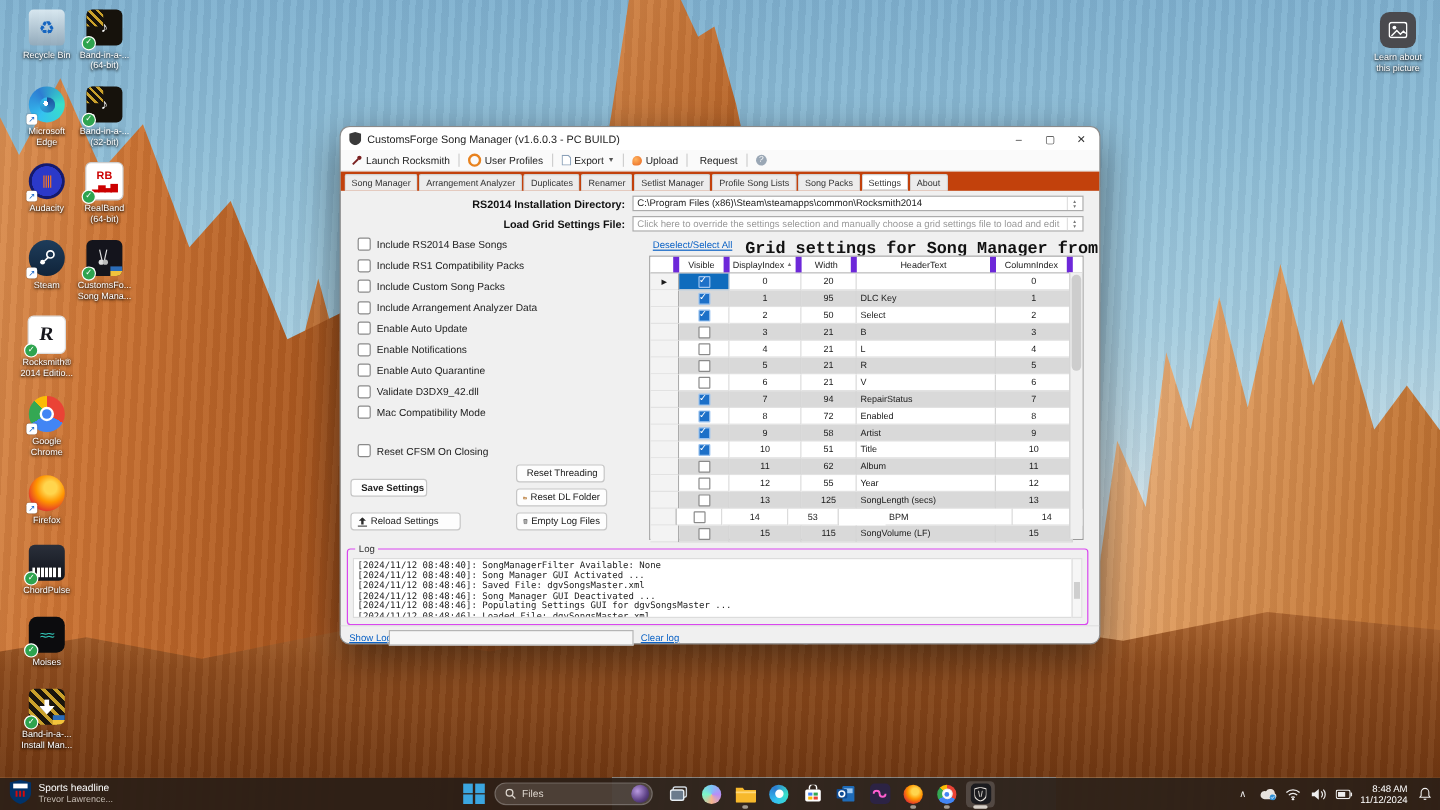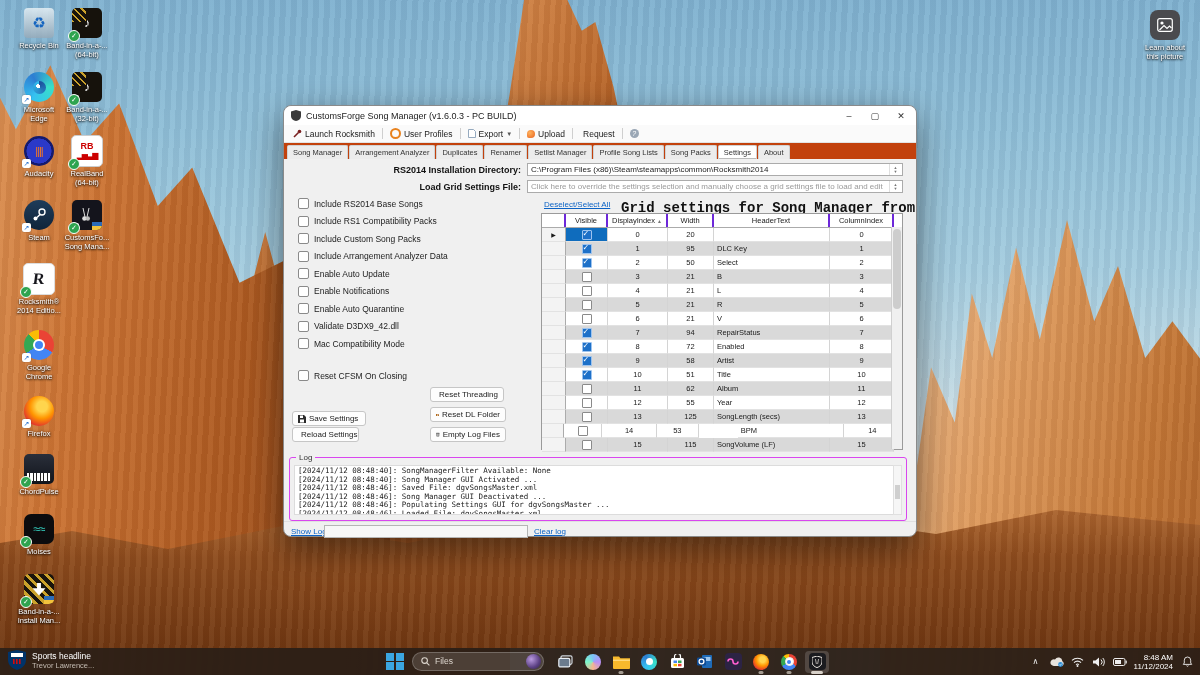--- a/index.html
+++ b/index.html
@@ -50,21 +50,21 @@
   .tbox .spin{position:absolute;right:1px;top:0;bottom:0;width:11px;border-left:1px solid #e0e0e0;display:flex;flex-direction:column;align-items:center;justify-content:center;font-size:4px;color:#777;line-height:4px;}
   .tbox.ph{color:#9a9a9a;}
   .cbrow{position:absolute;left:14px;display:flex;align-items:center;gap:5px;font-size:8.5px;color:#222;}
   .cb{width:9px;height:9px;background:#fff;border:1px solid #8a8a8a;border-radius:2px;flex:0 0 auto;position:relative;}
   .btn{position:absolute;height:15px;border:1px solid #c6c6c6;border-radius:3px;background:#fdfdfd;font-size:8px;display:flex;align-items:center;gap:3px;padding:0 5px;color:#222;box-sizing:border-box;white-space:nowrap;}
   .blink{position:absolute;color:#0b62c5;text-decoration:underline;font-size:8px;}
   .gtitle{position:absolute;font-weight:bold;font-size:14px;color:#111;font-family:Liberation Mono, monospace;}
   
   #grid{position:absolute;left:257px;top:54px;width:362px;height:237px;background:#fff;border:1px solid #9a9a9a;box-sizing:border-box;}
   .ghead{display:flex;height:13px;border-bottom:1px solid #ababab;background:#fff;}
-  .gh{font-size:7.5px;color:#222;display:flex;align-items:center;justify-content:center;border-right:2px solid #6d28d9;box-sizing:border-box;gap:2px;}
+  .gh{font-size:7.5px;color:#222;display:flex;align-items:center;justify-content:center;border-right:5px solid #6d28d9;box-sizing:border-box;gap:2px;}
   .trow{display:flex;height:14px;}
   .trow.alt .tc{background:#d9d9d9;}
   .tc{font-size:7.5px;color:#1a1a1a;display:flex;align-items:center;justify-content:center;border-right:1px solid #d4d4d4;border-bottom:1px solid #e2e2e2;box-sizing:border-box;background:#fff;}
   .tc.lft{justify-content:flex-start;padding-left:3px;}
   .tc.hdr{background:#f3f3f3 !important;border-right:1px solid #ababab;}
   .tc.selcell{background:#0f6cbd !important;}
   .gcb{width:8px;height:8px;border:1px solid #8a8a8a;background:#fff;border-radius:1px;position:relative;}
   .gcb.on{background:#1d70c8;border-color:#9cc3ef;}
   .gcb.on::after{content:"✓";position:absolute;left:0px;top:-2px;font-size:8px;color:#fff;}
   .vscroll{position:absolute;right:0;top:13px;bottom:0;width:10px;background:#f0f0f0;border-left:1px solid #d0d0d0;}
@@ -375,29 +375,29 @@
           <div class="cbrow" style="top: 179px;">
             <span class="cb"></span>
             <span>Mac Compatibility Mode</span>
           </div>
         </div>
       <div class="cbrow" style="top:211px;">
           <span class="cb"></span>
           <span>Reset CFSM On Closing</span>
         </div>
 
-      <div class="btn" style="left:8px;top:252px;width:74px;">
+      <div class="btn" style="left:8px;top:240px;width:64px;font-weight:bold;">
           <svg width="8" height="8" viewBox="0 0 8 8">
             <path d="M0 0h6l2 2v6H0z" fill="#2b2b2b"></path>
             <rect x="2" y="4.5" width="4" height="3" fill="#fff"></rect>
             <rect x="2" y="0.5" width="3" height="2.5" fill="#fff"></rect>
           </svg>
           <span>Save Settings</span>
         </div>
-      <div class="btn" style="left:8px;top:268px;width:67px;">
+      <div class="btn" style="left:8px;top:268px;width:92px;">
           <svg width="8" height="8" viewBox="0 0 8 8">
             <path d="M4 0 L7 3 H5 V6 H3 V3 H1 Z" fill="#2b2b2b"></path>
             <rect x="0" y="7" width="8" height="1" fill="#2b2b2b"></rect>
           </svg>
           <span>Reload Settings</span>
         </div>
       <div class="btn" style="left:146px;top:228px;width:74px;">
           <svg width="8" height="8" viewBox="0 0 8 8">
             <circle cx="4" cy="4" r="3.2" fill="none" stroke="#2b2b2b" stroke-width="1"></circle>
             <path d="M4 1.5 L5.5 3 H4Z" fill="#2b2b2b"></path>

